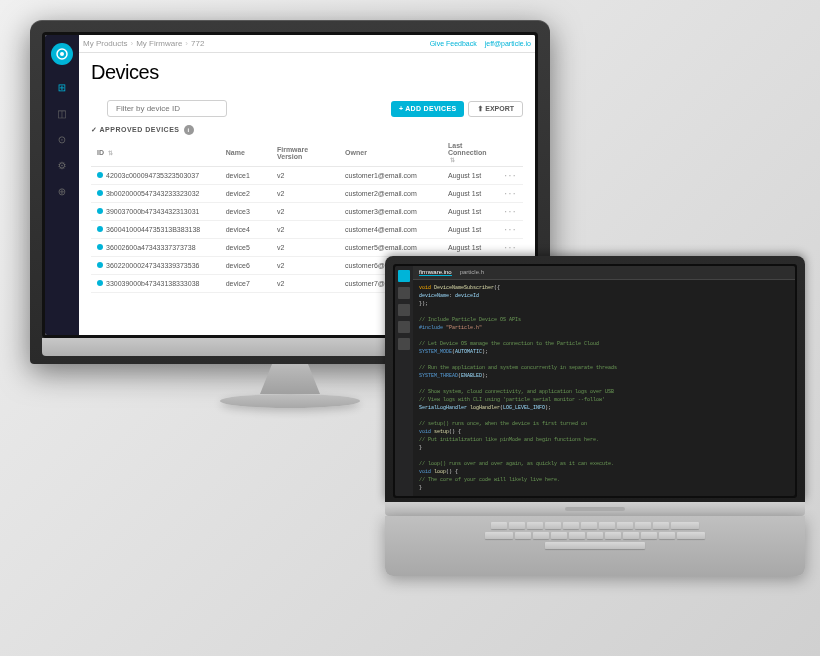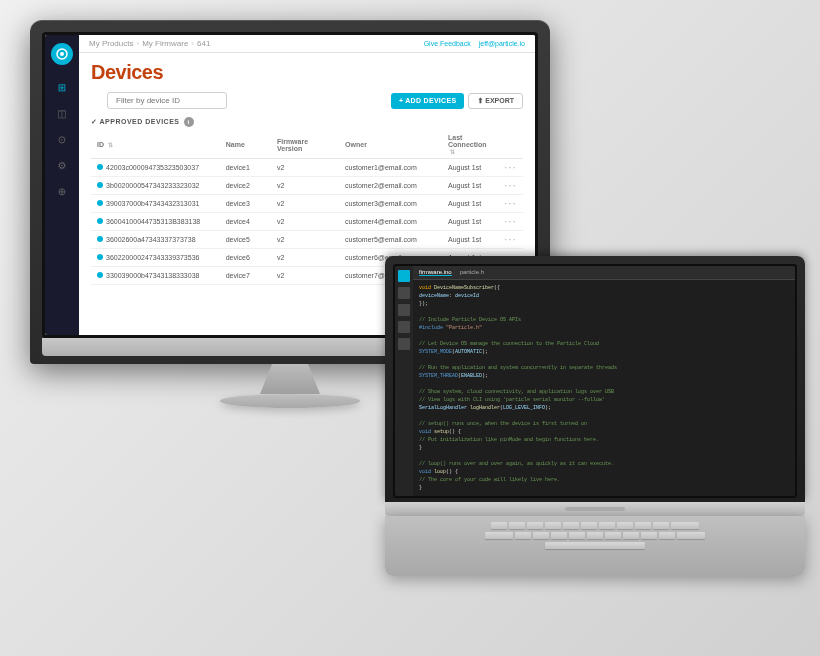--- a/index.html
+++ b/index.html
@@ -105,42 +105,42 @@
 
     .main-content {
       flex: 1;
       overflow: hidden;
       display: flex;
       flex-direction: column;
     }
     .top-bar {
       background: #fff;
       border-bottom: 1px solid #e0e0e0;
-      padding: 4px 10px;
+      padding: 4px 4px;
       display: flex;
       align-items: center;
       justify-content: space-between;
       font-size: 8px;
       color: #666;
     }
     .breadcrumb { display: flex; align-items: center; gap: 3px; }
     .breadcrumb span { color: #999; }
     .breadcrumb .sep { color: #ccc; }
     .top-bar-right { display: flex; align-items: center; gap: 8px; color: #00b4d8; font-size: 7px; }
 
     .page-content {
       padding: 8px 12px;
       flex: 1;
       overflow: hidden;
     }
     .page-title {
       font-size: 20px;
-      font-weight: 700;
-      color: #c2410c;
-      margin-bottom: 8px;
+      font-weight: 400;
+      color: #000000;
+      margin-bottom: 16px;
       letter-spacing: -0.5px;
     }
     .toolbar {
       display: flex;
       align-items: center;
       justify-content: space-between;
       margin-bottom: 8px;
     }
     .filter-input {
       border: 1px solid #d0d0d0;
@@ -368,21 +368,21 @@
           </div>
 
           <div class="main-content">
 
             <div class="top-bar">
               <div class="breadcrumb">
                 <span>My Products</span>
                 <span class="sep">›</span>
                 <span>My Firmware</span>
                 <span class="sep">›</span>
-                <span>641</span>
+                <span>772</span>
               </div>
               <div class="top-bar-right">
                 <span>Give Feedback</span>
                 <span>jeff@particle.io</span>
               </div>
             </div>
 
             <div class="page-content">
               <div class="page-title">Devices</div>
 

